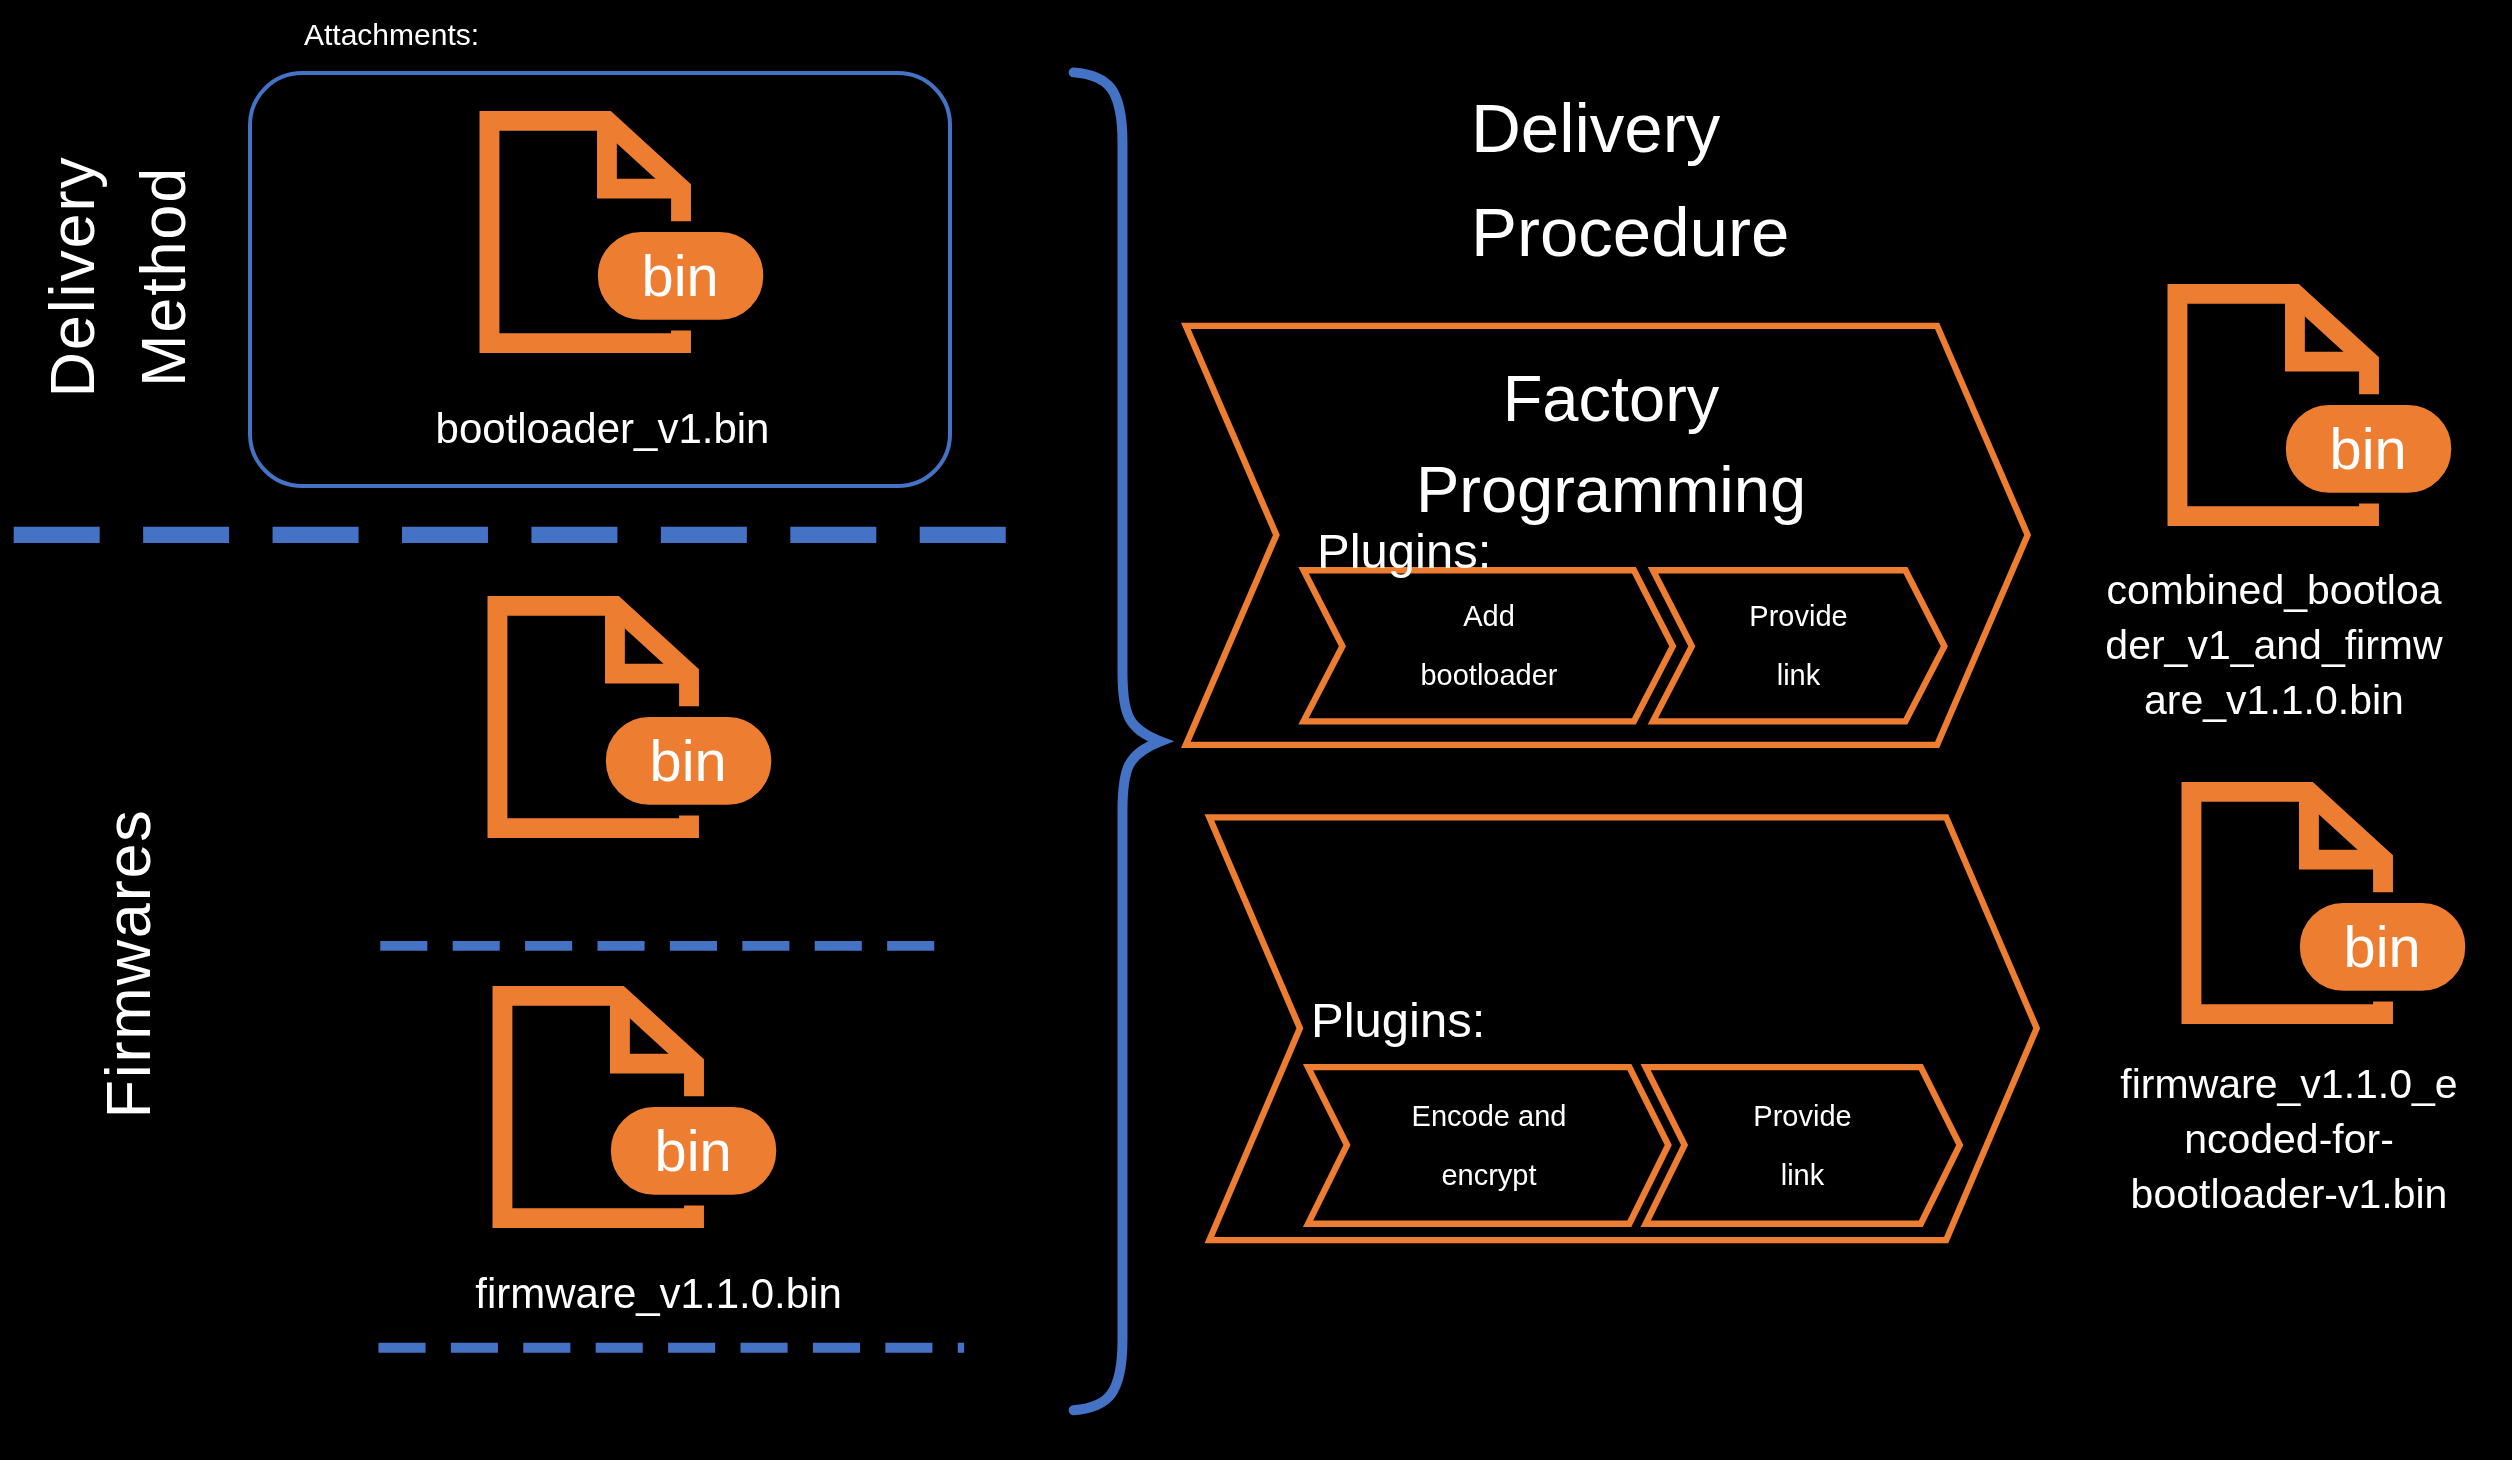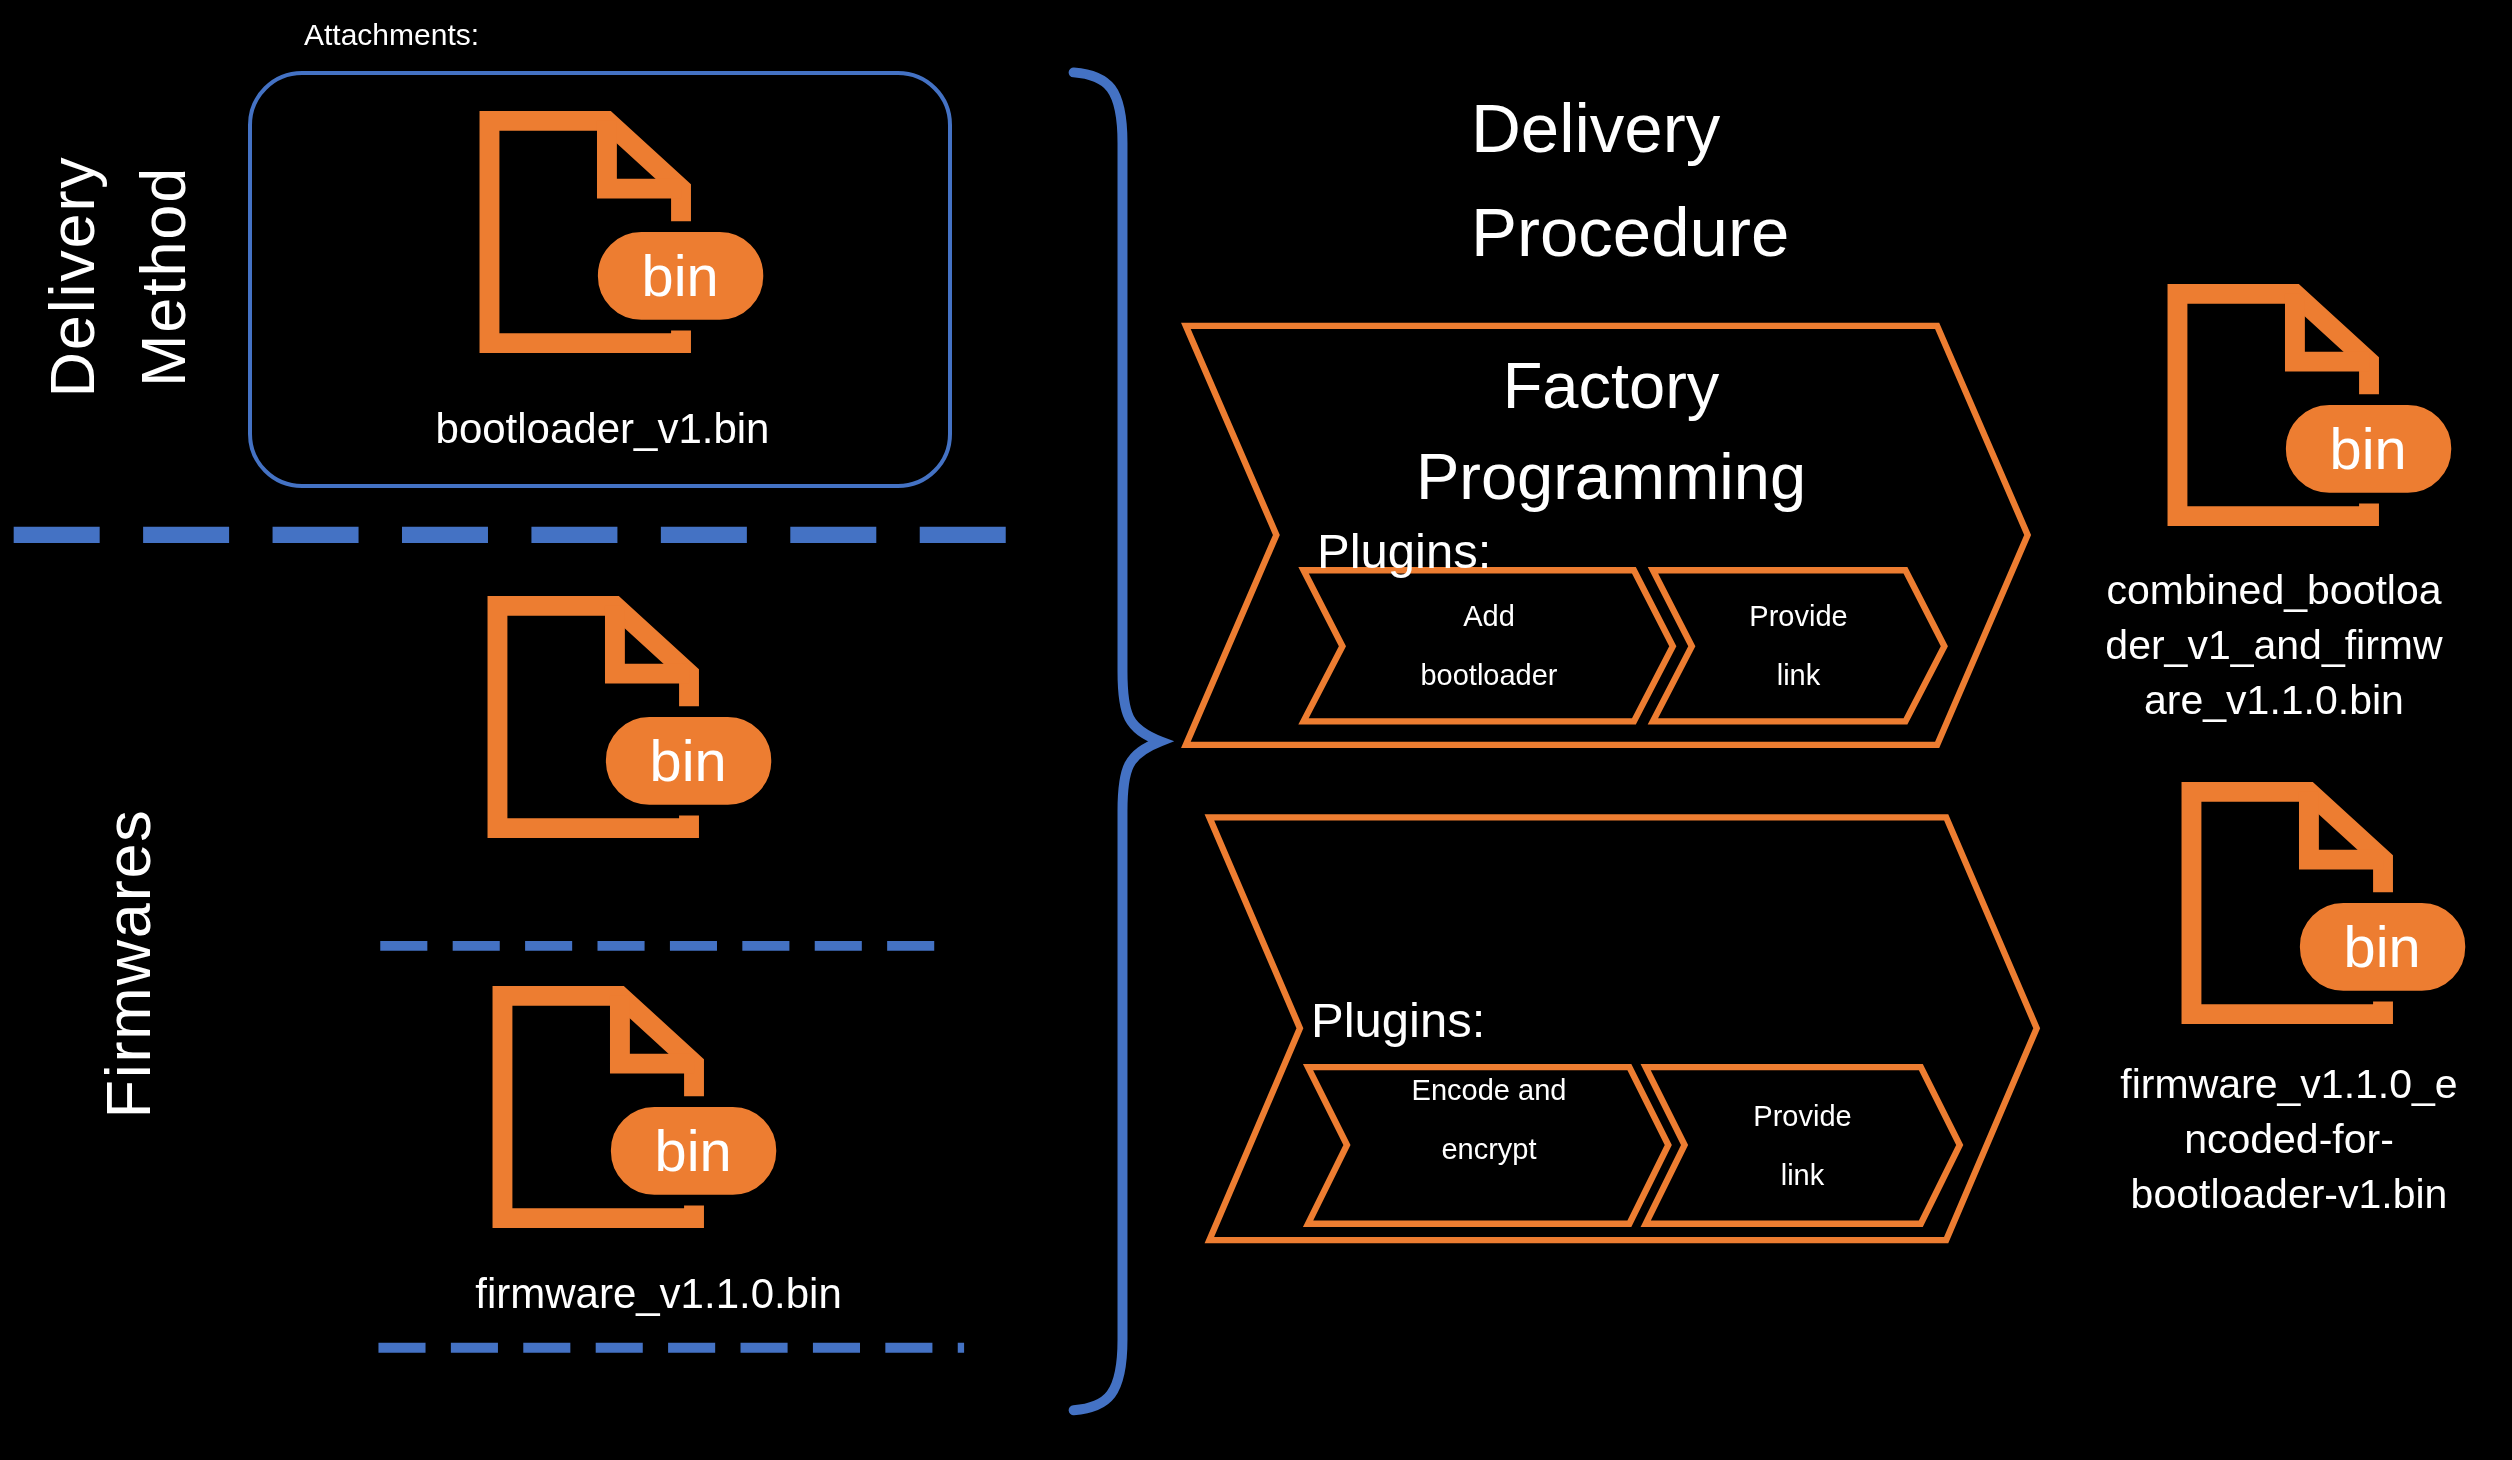--- a/index.html
+++ b/index.html
@@ -77,30 +77,30 @@
     <path d="M 20 12 H 150 L 232 87 V 258 H 20 Z" fill="none" stroke="#ED7D31" stroke-width="22"></path>
     <path d="M 150 12 V 87 H 232" fill="none" stroke="#ED7D31" stroke-width="22"></path>
     <rect x="134" y="129" width="195" height="109" rx="54" fill="#ED7D31" stroke="#000000" stroke-width="12"></rect>
     <text x="231" y="206" font-size="64" fill="#FFFFFF" text-anchor="middle">bin</text>
   </svg>
   <div class="abs ctr lbl icon-label" style="left:432px;top:1268px;width:453px;">firmware_v1.1.0.bin</div>
 
   <div class="abs pre lbl big-title" style="left:1471px;top:77px;">Delivery
 Procedure</div>
 
-  <div class="abs pre ctr lbl proc-title" style="left:1276px;top:340px;width:670px;">Factory
+  <div class="abs pre ctr lbl proc-title" style="left:1276px;top:353px;width:670px;">Factory
 Programming</div>
   <div class="abs lbl plugins-label" style="left:1317px;top:523px;">Plugins:</div>
   <div class="abs pre ctr lbl chev-label" style="left:1353px;top:587px;width:272px;">Add
 bootloader</div>
   <div class="abs pre ctr lbl chev-label" style="left:1681px;top:587px;width:235px;">Provide
 link</div>
 
   <div class="abs lbl plugins-label" style="left:1311px;top:992px;">Plugins:</div>
-  <div class="abs pre ctr lbl chev-label" style="left:1353px;top:1061px;width:272px;">Encode and
+  <div class="abs pre ctr lbl chev-label" style="left:1353px;top:1087px;width:272px;">Encode and
 encrypt</div>
   <div class="abs pre ctr lbl chev-label" style="left:1685px;top:1087px;width:235px;">Provide
 link</div>
 
   <svg class="abs" style="left:2159px;top:283px" width="308" height="253" viewBox="0 0 340 280">
     <path d="M 20 12 H 150 L 232 87 V 258 H 20 Z" fill="none" stroke="#ED7D31" stroke-width="22"></path>
     <path d="M 150 12 V 87 H 232" fill="none" stroke="#ED7D31" stroke-width="22"></path>
     <rect x="134" y="129" width="195" height="109" rx="54" fill="#ED7D31" stroke="#000000" stroke-width="12"></rect>
     <text x="231" y="206" font-size="64" fill="#FFFFFF" text-anchor="middle">bin</text>
   </svg>

